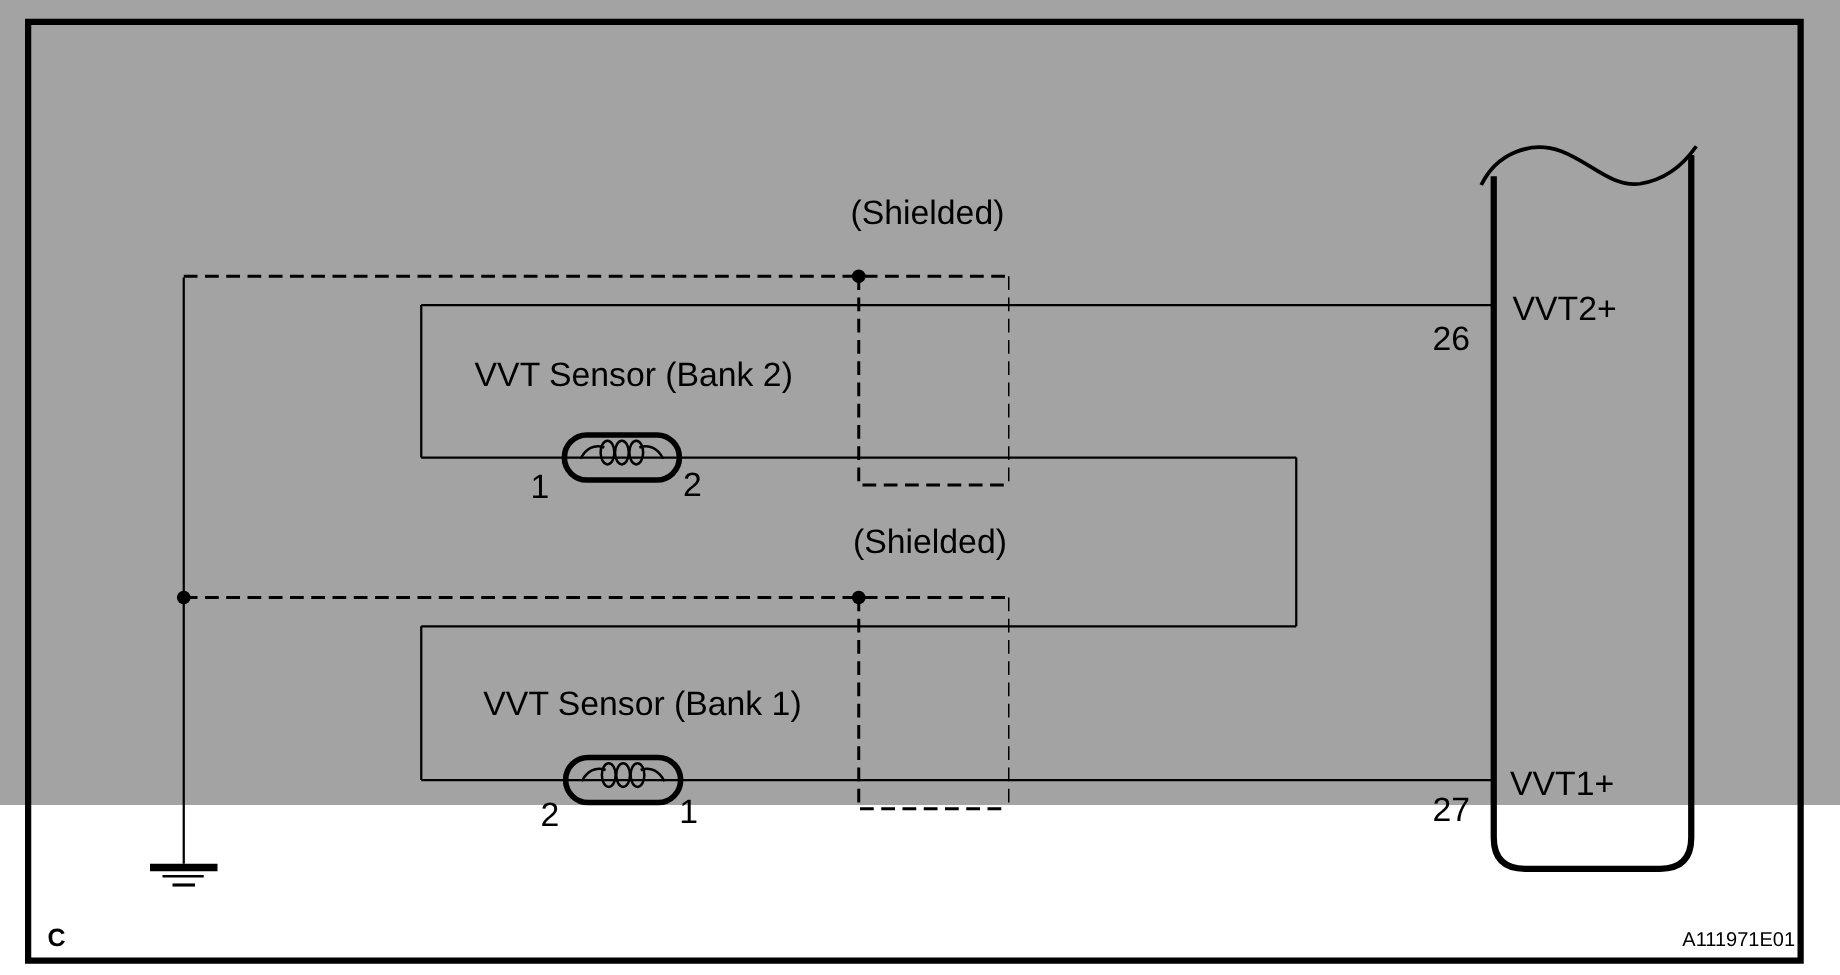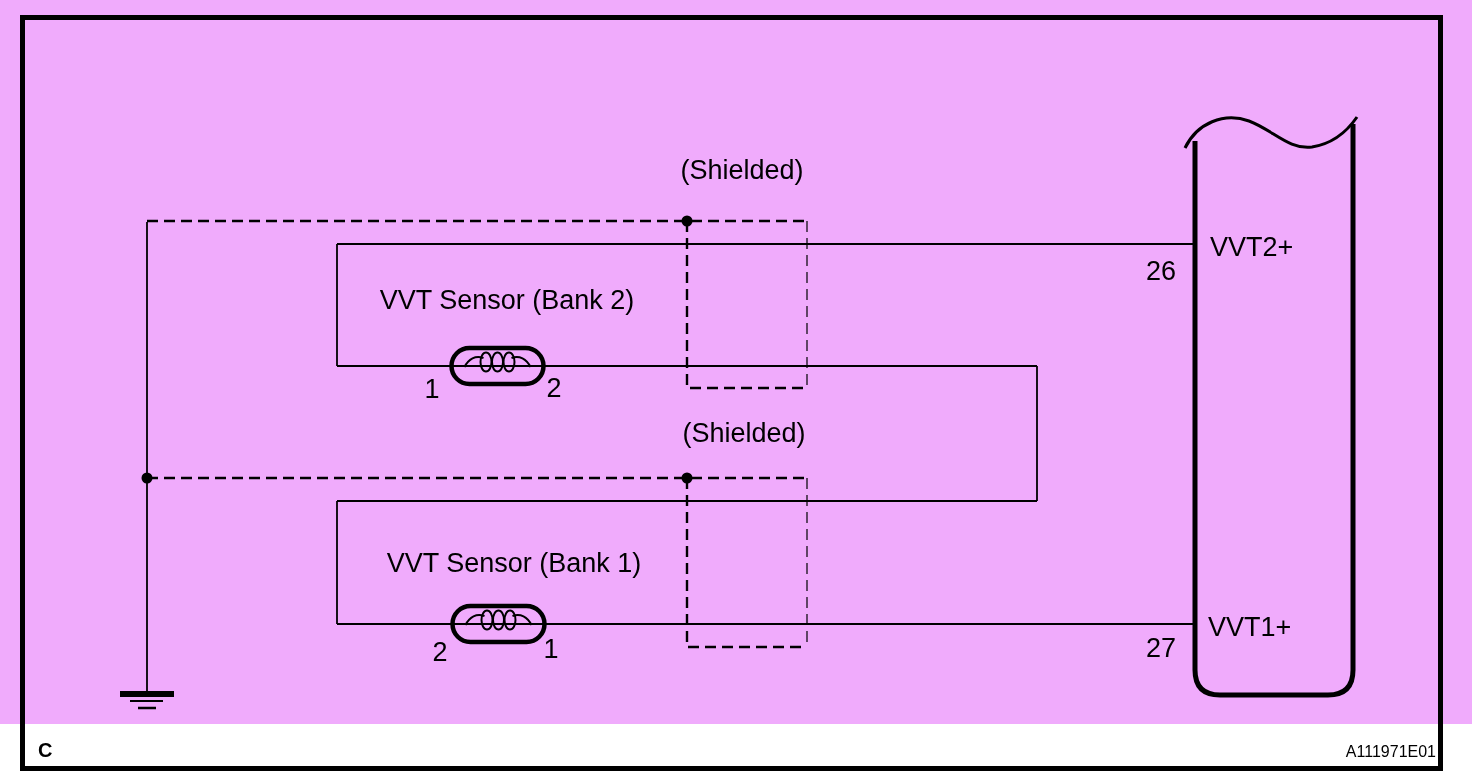--- a/index.html
+++ b/index.html
@@ -6,22 +6,22 @@
     margin: 0;
     padding: 0;
     background: #ffffff;
     width: 1472px;
     height: 780px;
     overflow: hidden;
   }
   .stage {
     position: relative;
     width: 1472px;
-    height: 724px;
-    background: #f0abfc;
+    height: 644px;
+    background: #a3a3a3;
   }
   svg text {
     font-family: "Liberation Sans", sans-serif;
     fill: #000000;
   }
   .lbl  { font-size: 27px; }
   .fig  { font-size: 20px; font-weight: bold; }
   .doc  { font-size: 16px; }
 </style>
 </head>

